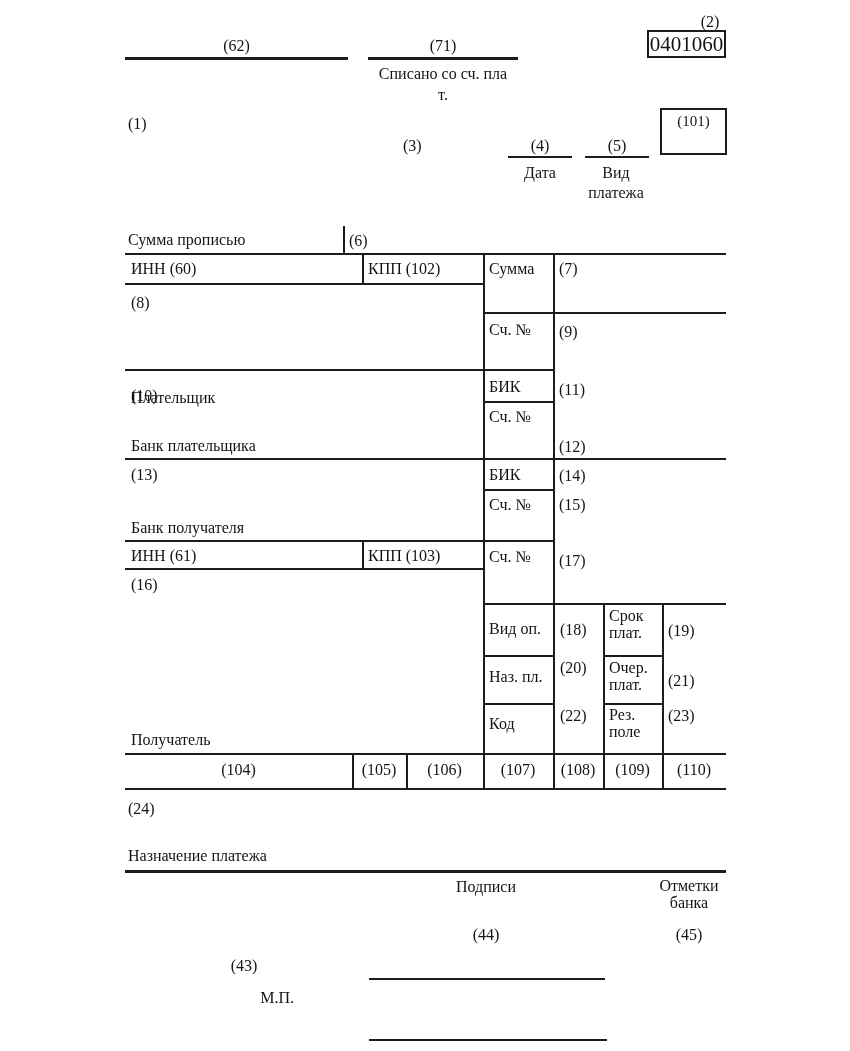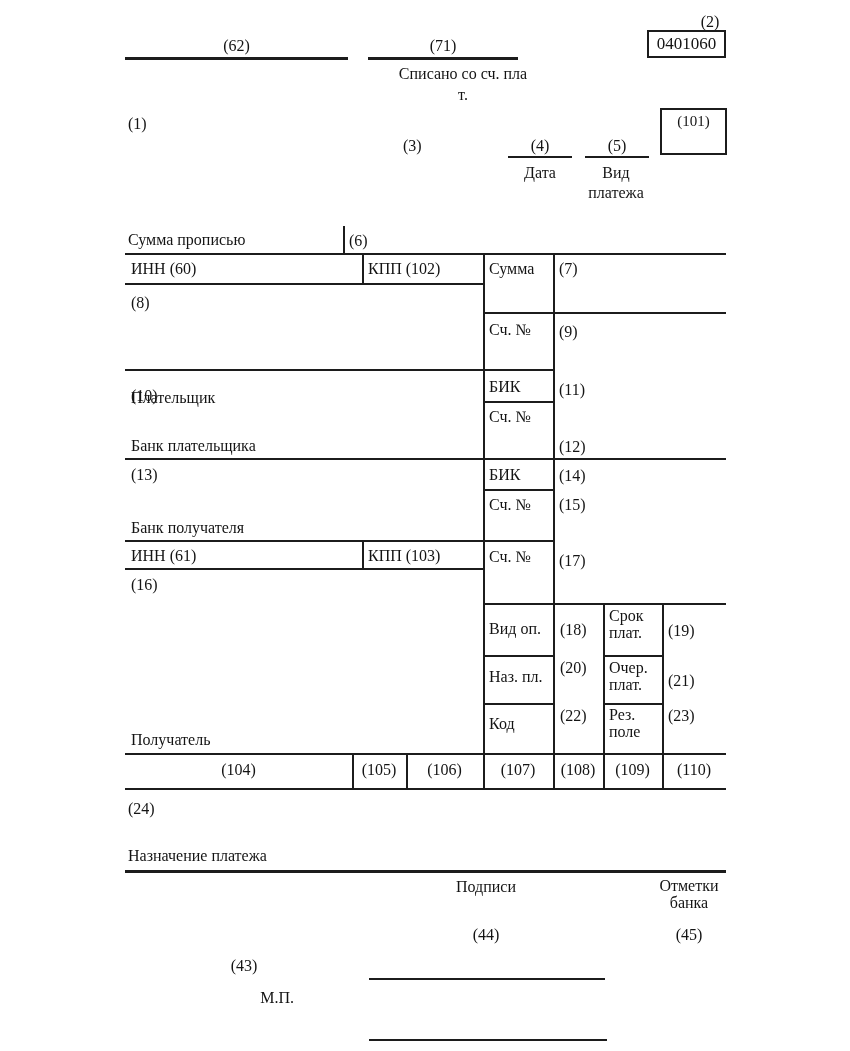--- a/index.html
+++ b/index.html
@@ -12,42 +12,42 @@
     overflow:hidden;
   }
   .t{position:absolute;font-size:16px;line-height:1.2;white-space:nowrap;}
   .c{text-align:center;}
   .wrap{white-space:normal;}
   .bold{font-weight:bold;font-size:17px;}
   .hl{position:absolute;height:2px;background:#1c1c1c;}
   .hl3{height:3px;}
   .vl{position:absolute;width:2px;background:#1c1c1c;}
   .box{position:absolute;border:2px solid #1c1c1c;box-sizing:border-box;}
-  .code-box{display:flex;align-items:center;justify-content:center;font-size:17px;}
+  .code-box{display:flex;align-items:center;justify-content:center;font-size:21px;}
   .status-box{text-align:center;padding-top:3px;font-size:15px;}
   .ba{word-break:break-all;line-height:21px;}
   .bw{overflow-wrap:break-word;line-height:20px;}
   .lh20{line-height:17px;white-space:normal;}
 </style>
 </head>
 <body>
 
 <div class="page">
 
   <div class="t c" style="left:692px;top:12px;width:36px;">(2)</div>
   <div class="box code-box" style="left:647px;top:30px;width:79px;height:28px;">
     <span>0401060</span>
   </div>
 
   <div class="t c" style="left:125px;top:36px;width:223px;">(62)</div>
   <div class="hl hl3" style="left:125px;top:57px;width:223px;"></div>
 
   <div class="t c" style="left:368px;top:36px;width:150px;">(71)</div>
   <div class="hl hl3" style="left:368px;top:57px;width:150px;"></div>
-  <div class="t c wrap ba" style="left:378px;top:63px;width:130px;margin-left:20px;">Списано со сч. плат.</div>
+  <div class="t c wrap ba" style="left:378px;top:63px;width:130px;">Списано со сч. плат.</div>
 
   <div class="t" style="left:128px;top:114px;">(1)</div>
   <div class="t" style="left:403px;top:136px;">(3)</div>
 
   <div class="t c" style="left:508px;top:136px;width:64px;">(4)</div>
   <div class="hl" style="left:508px;top:156px;width:64px;"></div>
   <div class="t c" style="left:508px;top:163px;width:64px;">Дата</div>
 
   <div class="t c" style="left:585px;top:136px;width:64px;">(5)</div>
   <div class="hl" style="left:585px;top:156px;width:64px;"></div>

